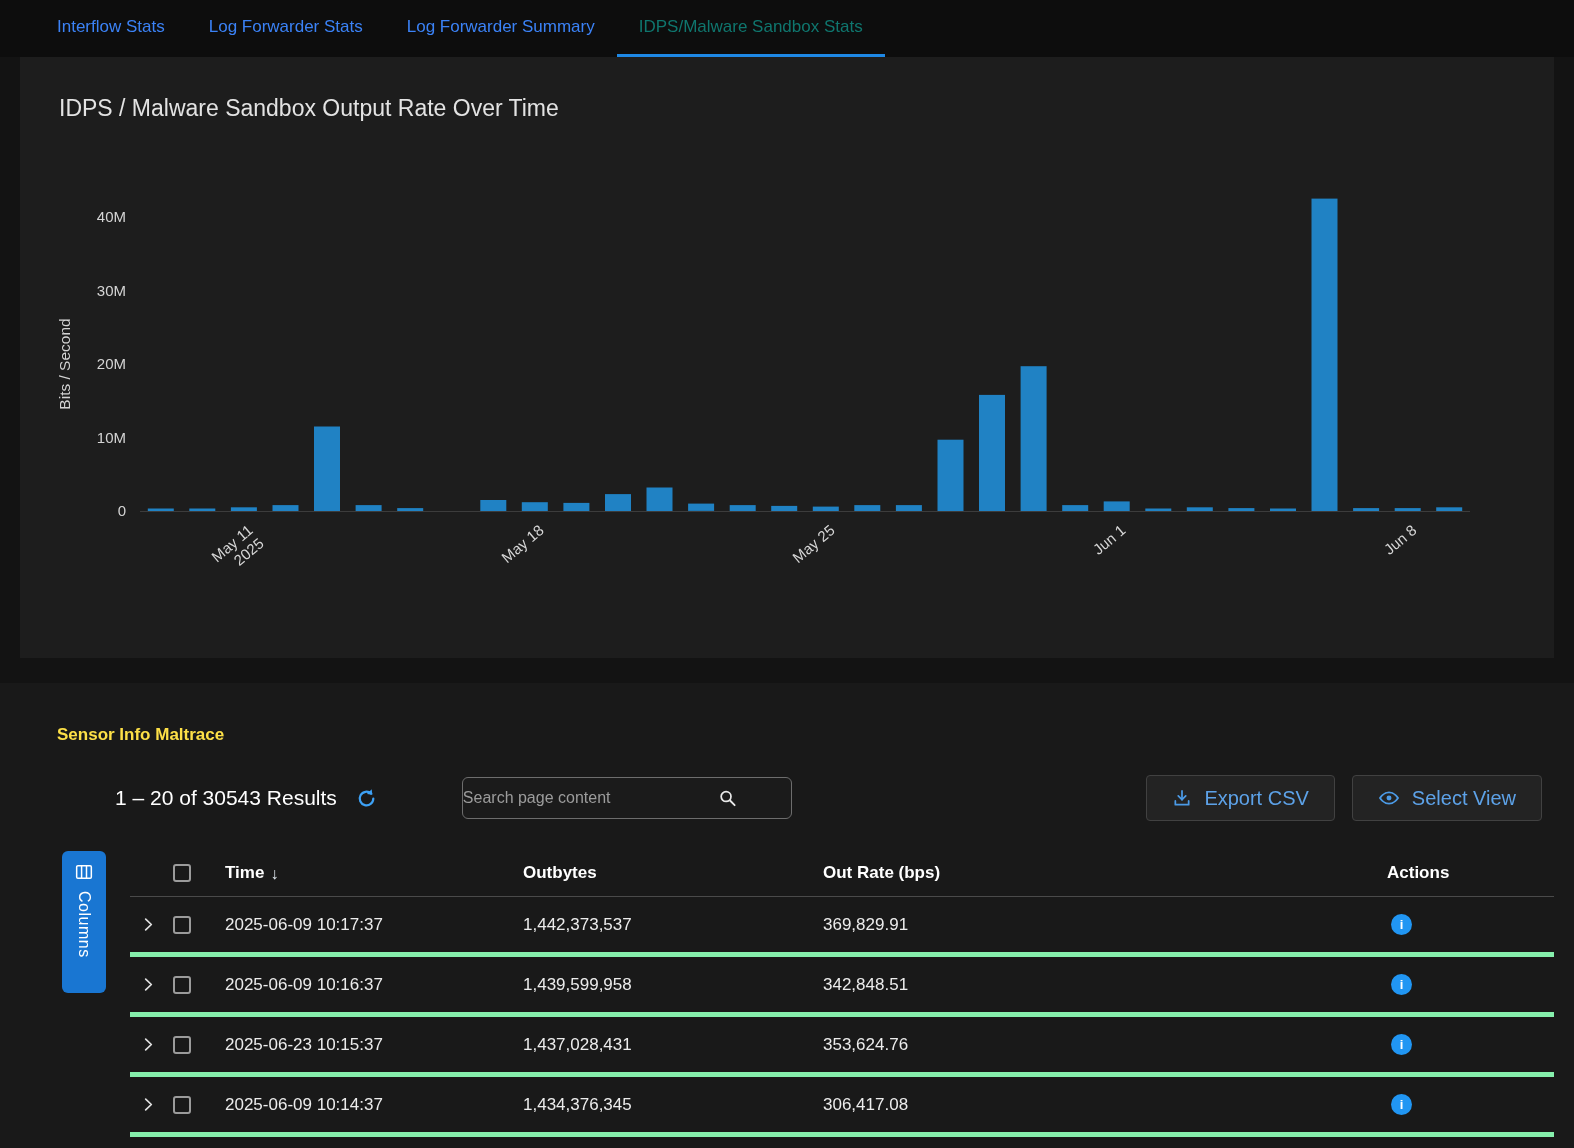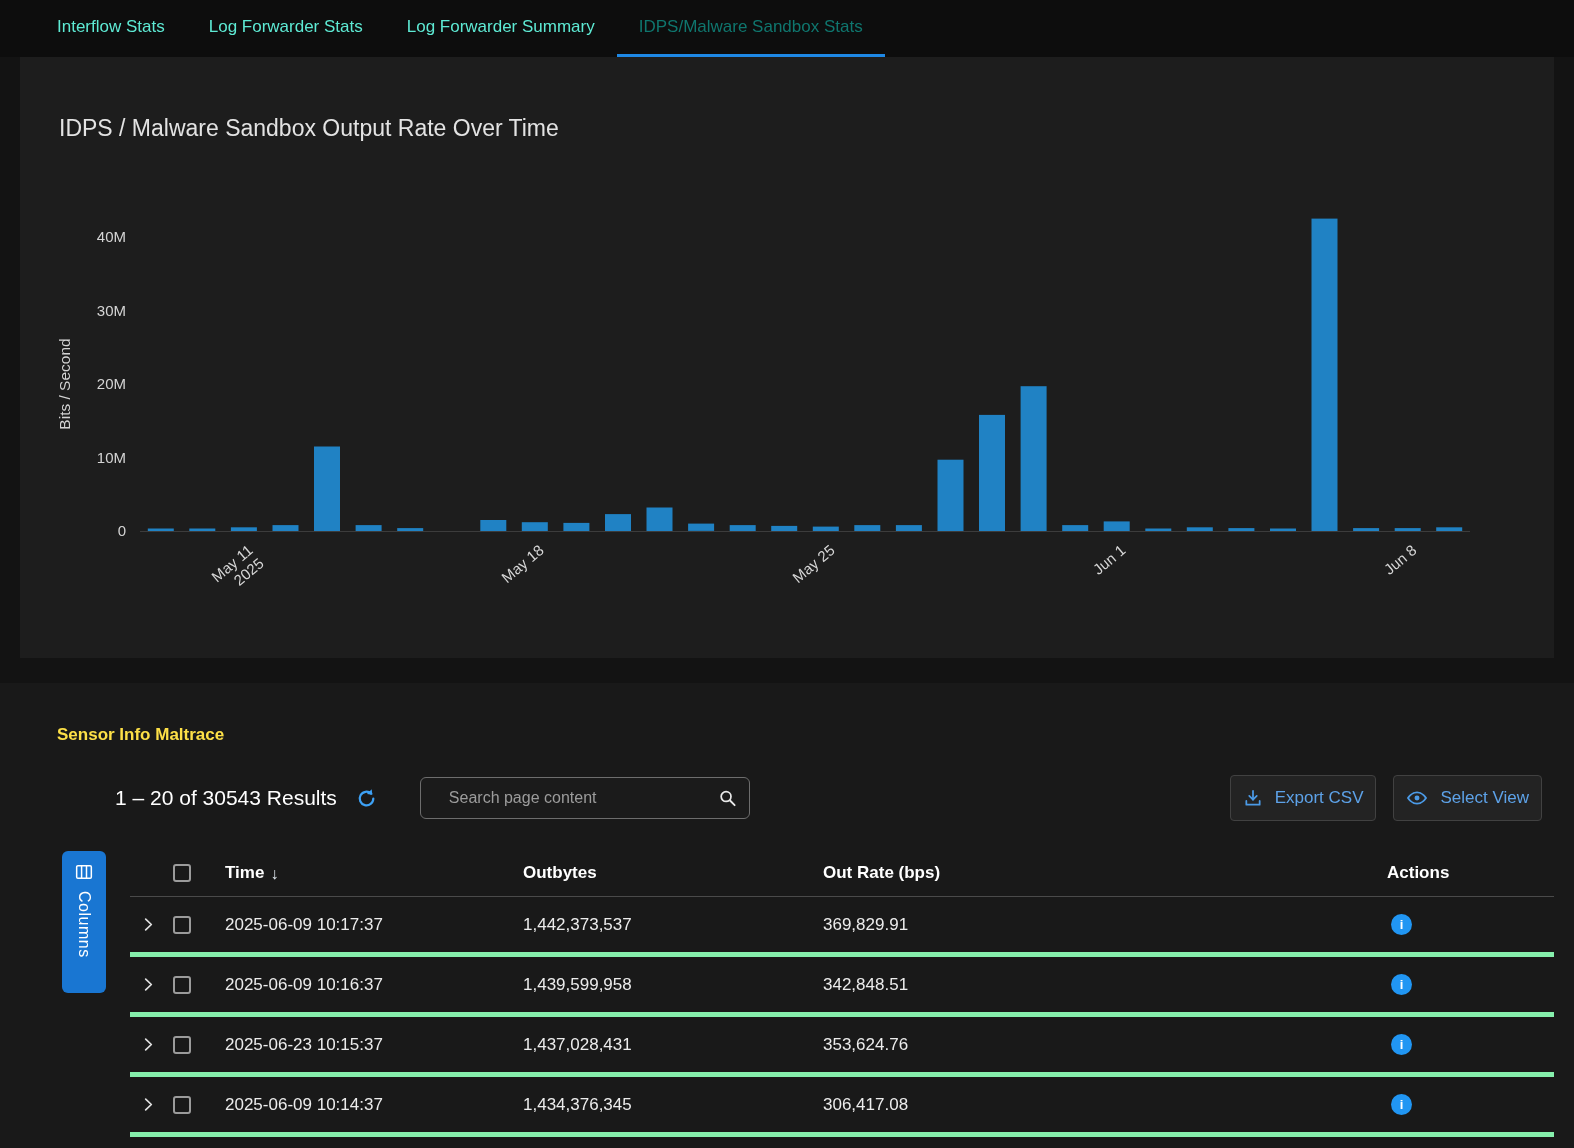--- a/index.html
+++ b/index.html
@@ -5,43 +5,43 @@
   * { box-sizing: border-box; }
   html, body { margin: 0; padding: 0; }
   body {
     width: 1574px; height: 1148px; overflow: hidden;
     background: #131313; color: #e8e8e8;
     font-family: "Liberation Sans", "DejaVu Sans", sans-serif;
   }
   
   .tabbar { height: 57px; background: #0d0d0d; display: flex; padding-left: 35px; }
   .tab { display: flex; align-items: center; padding: 0 22px; font-size: 17px;
-         color: #5eead4; border-bottom: 3px solid transparent; cursor: pointer; white-space: nowrap; }
+         color: #3b82f6; border-bottom: 3px solid transparent; cursor: pointer; white-space: nowrap; }
   .tab.active { color: #0f766e; border-bottom-color: #1e88e5; }
   
-  .chart-panel { margin: 0 20px; height: 601px; background: #1d1d1d; padding: 56px 20px 0 20px; }
+  .chart-panel { margin: 0 20px; height: 601px; background: #1d1d1d; padding: 36px 20px 0 20px; }
   .chart-title { margin: 0 0 0 19px; font-size: 23px; font-weight: 400; color: #e3e3e3; line-height: 31px; }
   .chart { margin-top: 26px; }
   .chart svg { display: block; }
   
   .table-panel { margin-top: 25px; height: 465px; background: #191919; padding: 42px 20px 0 20px; }
   .section-title { margin: 0 0 0 37px; font-size: 17px; font-weight: 700; color: #fde047; }
   .toolbar { margin-top: 30px; display: flex; align-items: center; padding-left: 95px; padding-right: 12px; }
   .results { font-size: 21px; color: #ffffff; white-space: nowrap; text-align: right; }
   .refresh-btn { margin-left: 18px; background: none; border: none; padding: 0; cursor: pointer; display: flex; }
   .search-wrap { position: relative; margin-left: 42px; width: 330px; }
   .search-input { width: 100%; height: 42px; background: #1b1b1b; border: 1px solid #6d6d6d;
-                  border-radius: 6px; color: #e8e8e8; font-size: 16px; padding: 0 44px 0 28px;
-                  outline: none; font-family: inherit; }
+                  border-radius: 6px; color: #e8e8e8; font-size: 16px; padding: 0 44px 0 0;
+                  outline: none; font-family: inherit; margin-left: 42px; }
   .search-input::placeholder { color: #9c9c9c; }
   .search-icon { position: absolute; right: 13px; top: 50%; transform: translateY(-50%); display: flex; cursor: pointer; }
   .spacer { flex: 1; }
-  .btn { display: flex; align-items: center; gap: 12px; height: 46px; padding: 0 12px;
+  .btn { display: flex; align-items: center; gap: 12px; height: 46px; padding: 0 25px;
          background: #232323; border: 1px solid #414141; border-radius: 4px;
-         color: #5da2e8; font-size: 17px; font-family: inherit; cursor: pointer; white-space: nowrap; }
+         color: #5da2e8; font-size: 20px; font-family: inherit; cursor: pointer; white-space: nowrap; }
   .btn + .btn { margin-left: 17px; }
   
   .table-area { margin-top: 28px; position: relative; padding-left: 110px; }
   .columns-btn { position: absolute; left: 42px; top: 2px; width: 44px; height: 142px;
                  background: #1976d2; border: none; border-radius: 6px; color: #fff;
                  display: flex; flex-direction: column; align-items: center; padding: 11px 0 0 0;
                  gap: 9px; cursor: pointer; }
   .columns-label { writing-mode: vertical-rl; font-size: 16px; font-family: inherit; letter-spacing: 0.5px; color: #fff; }
   .thead, .trow { display: grid; grid-template-columns: 40px 55px 298px 300px 564px 1fr; align-items: center; }
   .thead { height: 48px; border-bottom: 1px solid #4a4a4a; font-weight: 700; font-size: 17px; color: #ffffff; }

